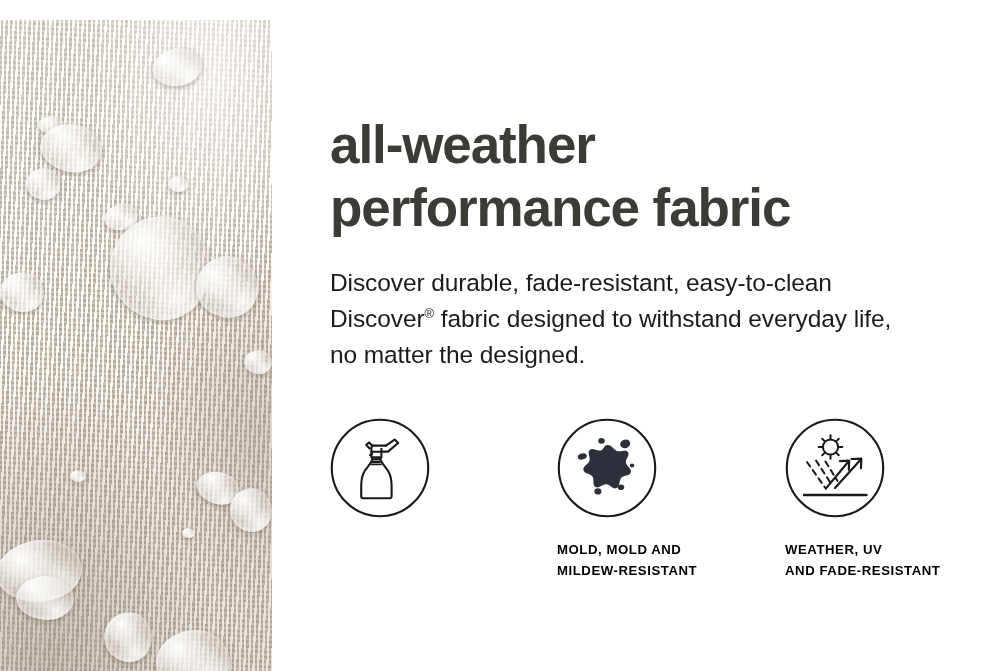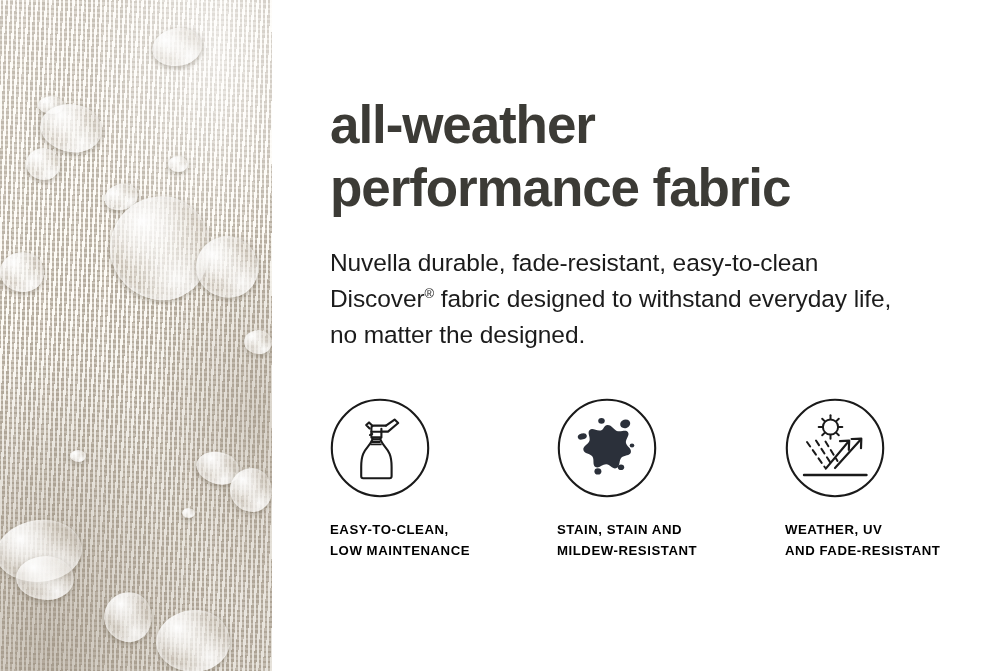--- a/index.html
+++ b/index.html
@@ -8,20 +8,21 @@
     background:#ffffff;
     font-family:"Liberation Sans", sans-serif;
     overflow:hidden;
   }
   .banner {
     position:relative;
     width:1005px;
     height:613px;
     background:#5eead4;
     display:flex;
+    margin-top:20px;
   }
 
   
   .photo-panel {
     position:relative;
     width:272px;
     height:671px;
     overflow:hidden;
     background:#d6d0c5;
     flex:0 0 272px;
@@ -175,21 +176,21 @@
     <div class="drop d16"></div>
     <div class="drop d17"></div>
     <div class="drop d18"></div>
   </div>
 
   <div class="content">
 
     <h1 class="headline">all-weather
 performance fabric</h1>
 
-    <p class="subcopy"><span>Nuvella durable, fade-resistant, easy-to-clean</span>
+    <p class="subcopy"><span>Discover durable, fade-resistant, easy-to-clean</span>
 <span>Discover</span><span class="reg">®</span><span> fabric designed to withstand everyday life,</span>
 <span>no matter the designed.</span></p>
 
     <div class="features">
 
       <div class="feature f0">
         <svg class="icon-circle" viewBox="0 0 100 100">
           <circle cx="50" cy="50" r="48.2" fill="none" stroke="#1A1A1A" stroke-width="2.1"></circle>
           <g fill="none" stroke="#1A1A1A" stroke-width="2.1" stroke-linejoin="round" stroke-linecap="round">
             <path d="M42.6 39.5
@@ -208,22 +209,20 @@
             <path d="M56.0 27.6 L64.6 21.6 L68.2 25.0 L58.0 33.6 L51.4 33.6"></path>
             <path d="M51.4 33.6 L51.4 30.8"></path>
             <path d="M42.2 27.6 L39.0 24.4 L36.2 27.0 L39.6 30.4"></path>
           </g>
           <g fill="none" stroke="#1A1A1A" stroke-width="1.9" stroke-linecap="round">
             <path d="M42.8 41.6 L50.0 41.6"></path>
             <path d="M42.2 44.0 L49.8 44.0"></path>
             <path d="M41.2 46.4 L50.8 46.4"></path>
           </g>
         </svg>
-        <div class="feature-label">EASY-TO-CLEAN,
-LOW MAINTENANCE</div>
       </div>
 
       <div class="feature f1">
         <svg class="icon-circle" viewBox="0 0 100 100">
           <circle cx="50" cy="50" r="48.2" fill="none" stroke="#1A1A1A" stroke-width="2.1"></circle>
           <path fill="#2B303A" d="M50.5 27.0
                    C55.2 27.0 56.6 32.2 60.8 33.2
                    C64.6 34.1 68.8 31.0 71.0 34.2
                    C73.1 37.3 68.6 40.6 68.9 44.6
                    C69.2 48.4 74.8 50.3 73.9 54.2
@@ -237,21 +236,21 @@
                    C33.6 38.9 29.8 34.4 32.7 31.9
                    C35.6 29.4 39.8 33.5 43.8 32.4
                    C47.3 31.4 46.8 27.0 50.5 27.0 Z"></path>
           <ellipse fill="#2B303A" cx="68.2" cy="25.8" rx="5.1" ry="4.3" transform="rotate(-18 68.2 25.8)"></ellipse>
           <ellipse fill="#2B303A" cx="44.5" cy="22.8" rx="3.3" ry="2.9"></ellipse>
           <ellipse fill="#2B303A" cx="25.3" cy="38.4" rx="4.6" ry="3.0" transform="rotate(-16 25.3 38.4)"></ellipse>
           <ellipse fill="#2B303A" cx="40.9" cy="73.4" rx="3.5" ry="3.1"></ellipse>
           <ellipse fill="#2B303A" cx="64.0" cy="69.3" rx="3.2" ry="2.8"></ellipse>
           <ellipse fill="#2B303A" cx="75.0" cy="47.6" rx="2.3" ry="2.0"></ellipse>
         </svg>
-        <div class="feature-label">STAIN, STAIN AND
+        <div class="feature-label">MOLD, MOLD AND
 MILDEW-RESISTANT</div>
       </div>
 
       <div class="feature f2">
         <svg class="icon-circle" viewBox="0 0 100 100">
           <circle cx="50" cy="50" r="48.2" fill="none" stroke="#1A1A1A" stroke-width="2.1"></circle>
 
           <circle cx="45.5" cy="29.0" r="7.6" fill="none" stroke="#1A1A1A" stroke-width="2.0"></circle>
           <g stroke="#1A1A1A" stroke-width="2.0" stroke-linecap="round">
             <line x1="45.5" y1="17.2" x2="45.5" y2="21.0"></line>

